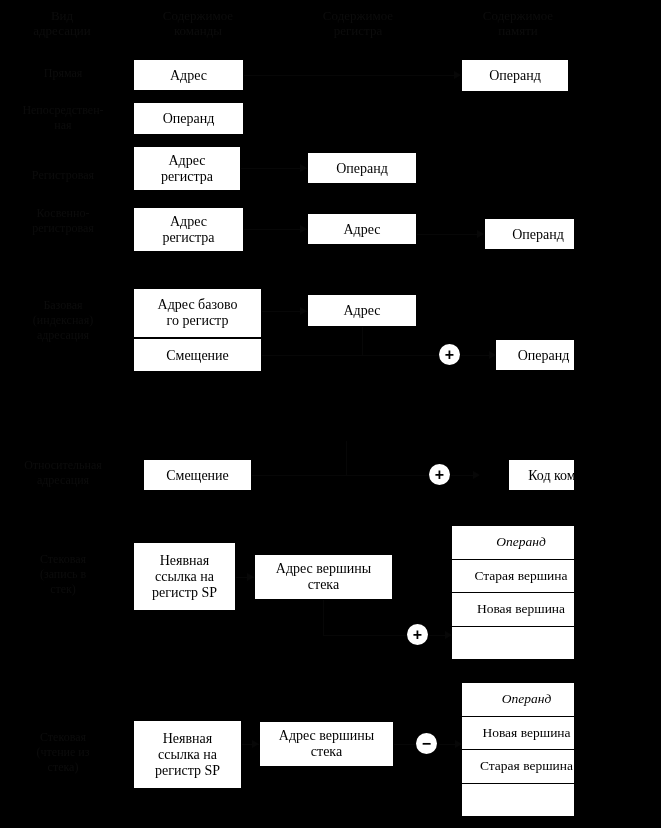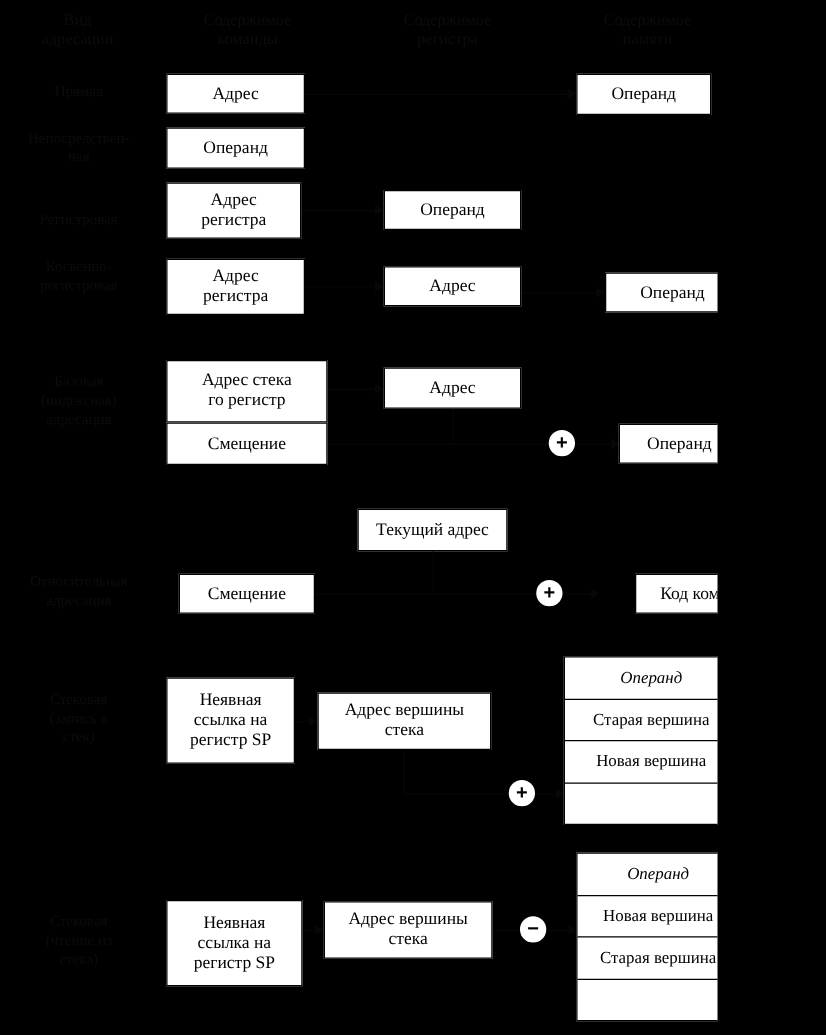--- a/index.html
+++ b/index.html
@@ -217,33 +217,32 @@
   <div class="conn h" style="left:262px; top:311px; width:45px;"></div>
   <div class="arrowhead" style="left:300px; top:307px;"></div>
 
   <div class="conn v" style="left:362px; top:327px; height:28px;"></div>
   <div class="conn h" style="left:362px; top:355px; width:78px;"></div>
   <div class="conn h" style="left:262px; top:355px; width:178px;"></div>
   <div class="conn h" style="left:461px; top:355px; width:34px;"></div>
   <div class="arrowhead" style="left:489px; top:351px;"></div>
 
   <div class="box tight" style="left:133px; top:288px; width:129px; height:50px; flex-direction:column;">
-    <div>Адрес стека</div>
+    <div>Адрес базово</div>
     <div>го регистр</div>
   </div>
 
   <div class="box" style="left:133px; top:338px; width:129px; height:34px;">Смещение</div>
 
   <div class="box" style="left:307px; top:294px; width:110px; height:33px;">Адрес</div>
 
   <div class="op-circle" style="left:439px; top:344px;">+</div>
 
   <div class="box" style="left:495px; top:339px; width:97px; height:32px;">Операнд</div>
 
-  <div class="box" style="left:286px; top:407px; width:120px; height:34px;">Текущий адрес</div>
 
   <div class="conn v" style="left:346px; top:441px; height:34px;"></div>
   <div class="conn h" style="left:346px; top:475px; width:84px;"></div>
 
   <div class="conn h" style="left:252px; top:475px; width:178px;"></div>
   <div class="conn h" style="left:451px; top:475px; width:28px;"></div>
   <div class="arrowhead" style="left:473px; top:471px;"></div>
 
   <div class="box" style="left:143px; top:459px; width:109px; height:32px;">Смещение</div>
 

